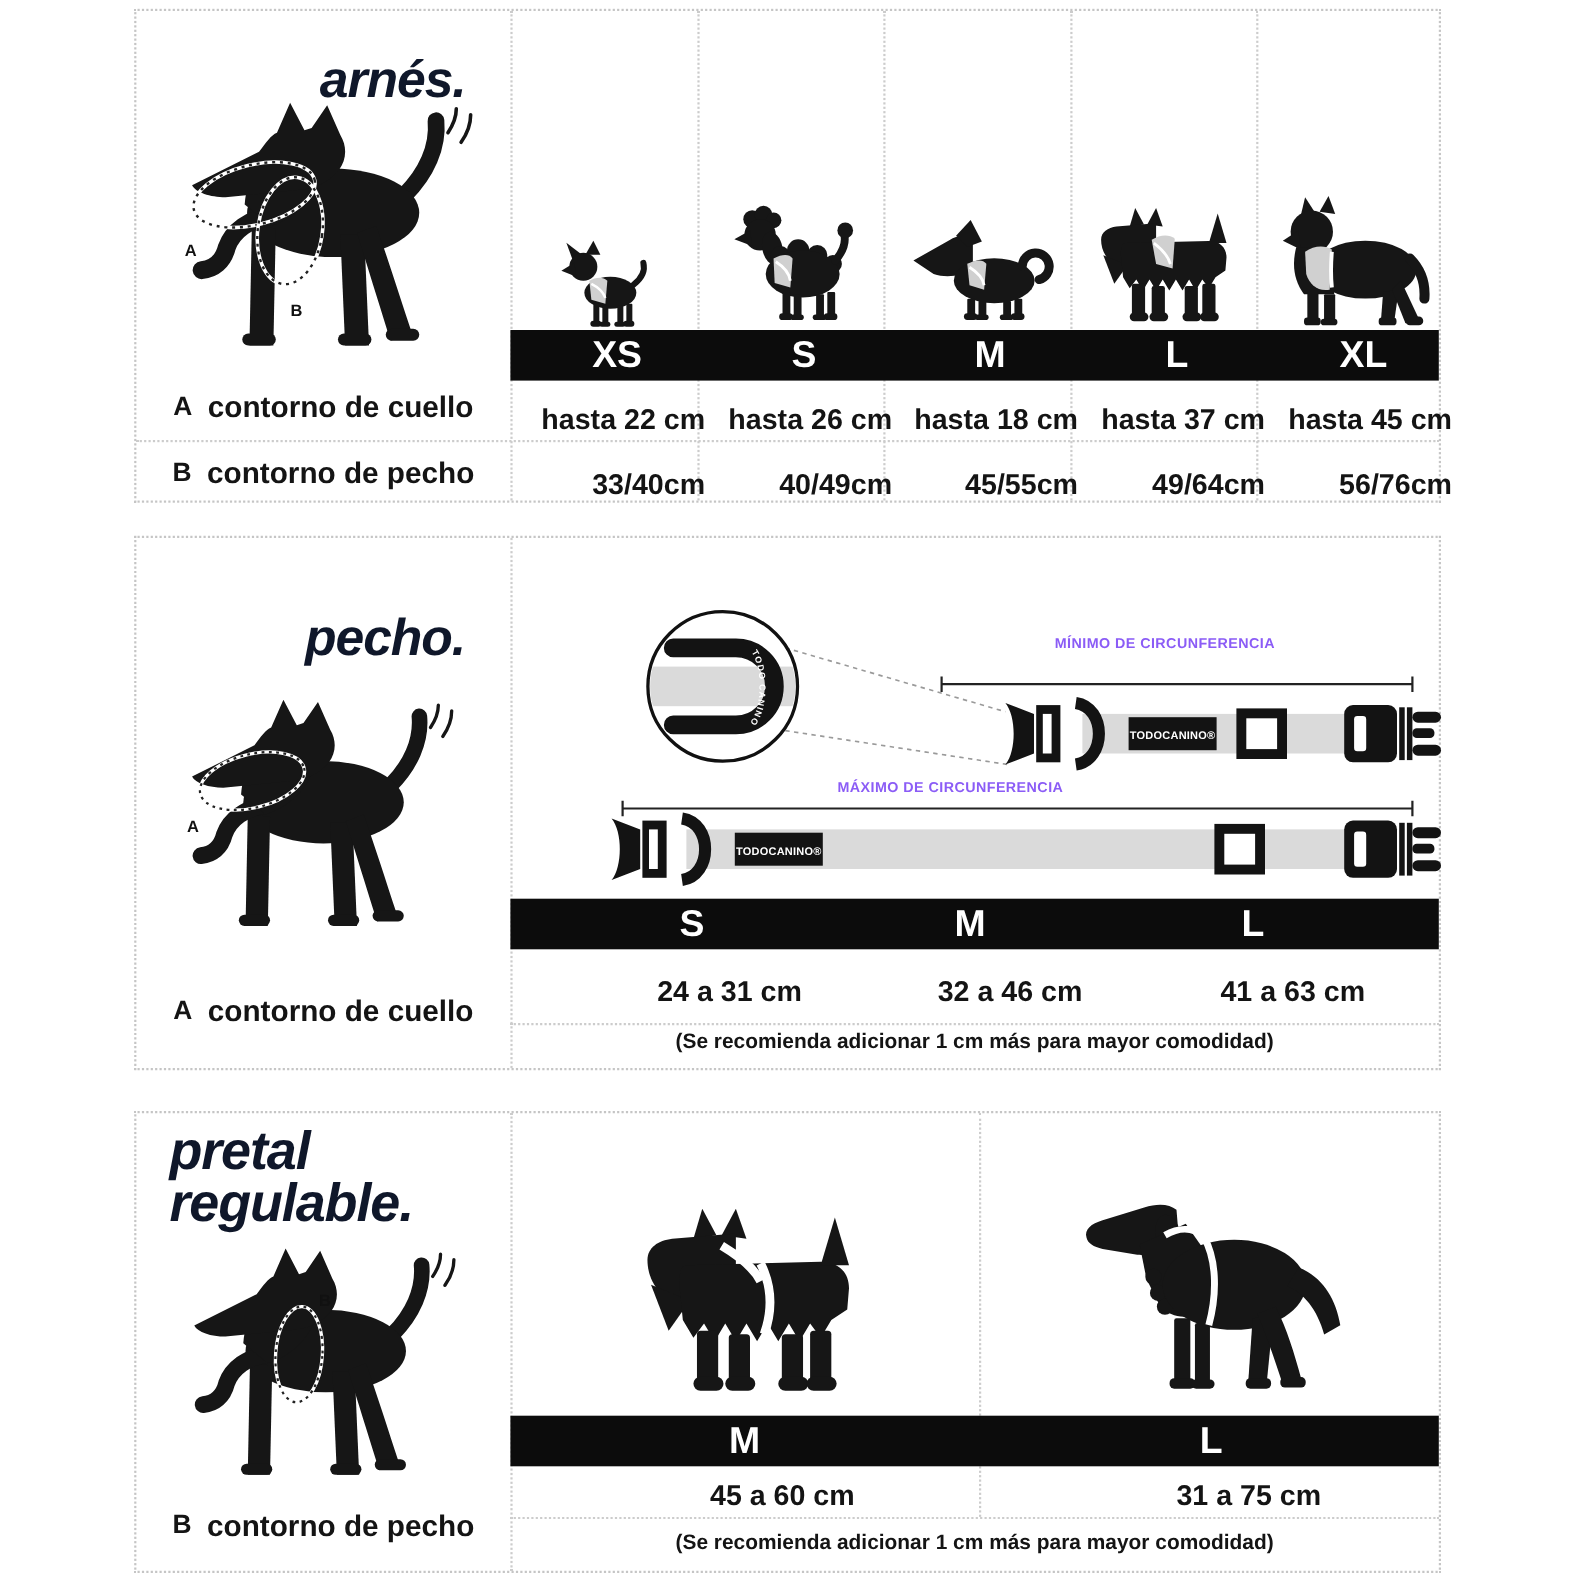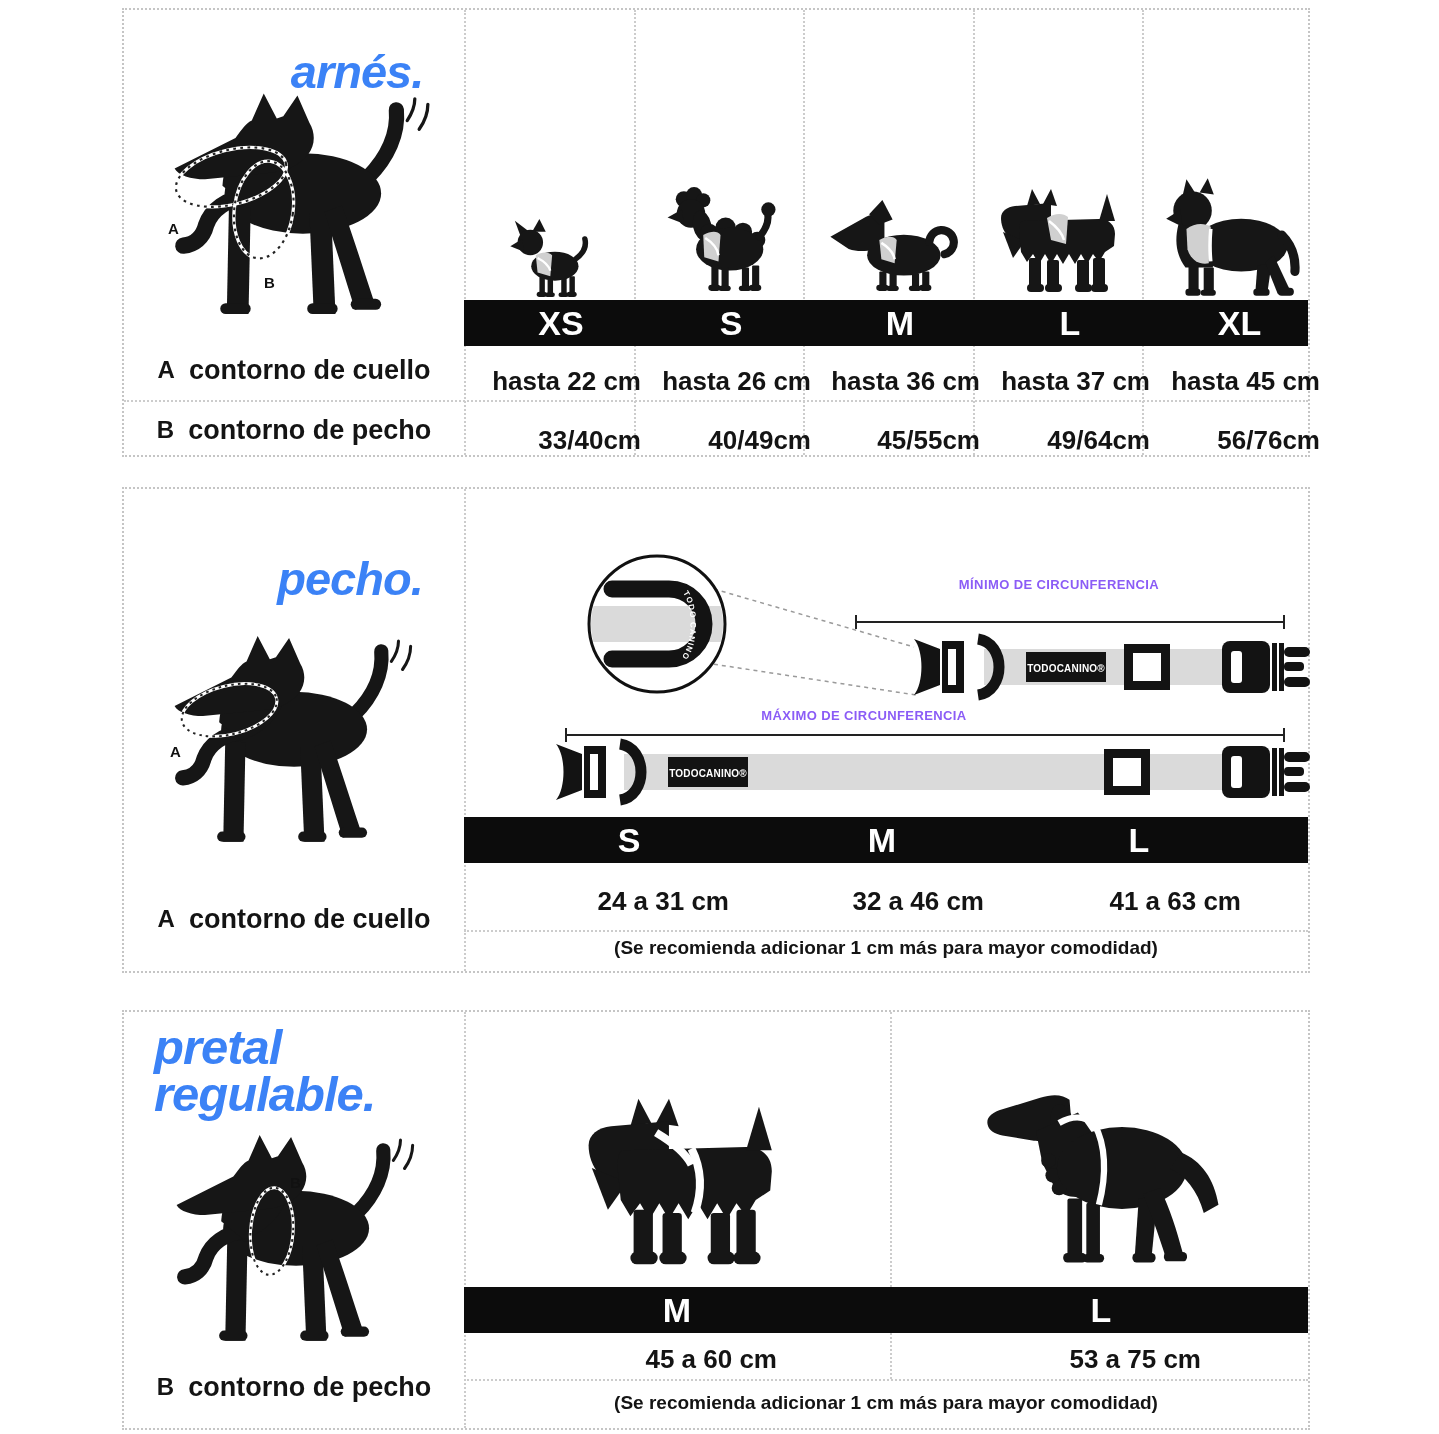--- a/index.html
+++ b/index.html
@@ -6,21 +6,21 @@
   .canvas{position:relative;width:1439px;height:1434px;background:#fff;overflow:hidden;
           font-family:"Liberation Sans",sans-serif;color:#141414;}
   .panel{position:absolute;left:122px;width:1188px;border:2px dotted #c5c5c5;box-sizing:border-box;background:#fff;}
   .p1{top:8px;height:449px;}
   .p2{top:487px;height:486px;}
   .p3{top:1010px;height:420px;}
   .vline{position:absolute;top:0;bottom:0;width:0;border-left:2px dotted #cccccc;}
   .hline{position:absolute;height:0;border-top:2px dotted #cccccc;}
   .bar{position:absolute;left:340px;right:0;height:46px;background:#0c0c0c;}
   .bar-label{position:absolute;height:46px;line-height:46px;color:#fff;font-size:34px;font-weight:800;text-align:center;}
-  .title{position:absolute;font-weight:800;font-style:italic;font-size:47px;letter-spacing:-1px;color:#3b82f6;}
+  .title{position:absolute;font-weight:800;font-style:italic;font-size:47px;letter-spacing:-1px;color:#0f172a;}
   .val{position:absolute;font-size:26px;font-weight:700;text-align:right;line-height:40px;height:40px;}
   .rowlab{position:absolute;left:0;width:340px;display:flex;align-items:center;justify-content:center;gap:14px;}
   .rowlab .mk{font-size:24px;font-weight:800;}
   .rowlab .tx{font-size:27px;font-weight:700;}
   .marker{position:absolute;font-size:15px;font-weight:800;color:#111;}
   .note{position:absolute;left:340px;right:0;text-align:center;font-size:19px;font-weight:700;}
   .guide-label{position:absolute;font-size:13px;font-weight:800;letter-spacing:.4px;text-align:center;color:#8b5cf6;}
   .art{position:absolute;}
   .p1col{position:absolute;top:0;height:100%;width:169px;}
   .p1col .bar-label{left:0;right:0;top:290px;padding-left:25px;}
@@ -192,21 +192,21 @@
             <rect x="100" y="74" width="7" height="18" rx="1"></rect>
           <rect x="55" y="87" width="12" height="6" rx="3"></rect>
             <rect x="65" y="88" width="12" height="5" rx="2.5"></rect>
           <rect x="87" y="88" width="12" height="5" rx="2.5"></rect>
             <rect x="97" y="87" width="12" height="6" rx="3"></rect>
         </g>
         <path d="M58,43 C66,39 72,39 75,43 L73,66 L60,62 Z" fill="#d0d0d0"></path>
         <path d="M60,46 C68,51 72,56 73,62" stroke="#fff" stroke-width="2.5" fill="none"></path>
       </svg>
       <div class="bar-label">M</div>
-      <div class="val val-a">hasta 36 cm</div>
+      <div class="val val-a">hasta 18 cm</div>
       <div class="val val-b">45/55cm</div>
     </div>
 
     <div class="p1col" style="left:849px">
       <svg class="art" style="left:17px;top:176px" width="132" height="112" viewBox="0 0 130 112">
         <use href="#scottie"></use>
         <path d="M56,32 C64,27 72,27 77,31 L75,58 L60,54 Z" fill="#d0d0d0"></path>
         <path d="M58,35 C66,41 71,47 73,54" stroke="#fff" stroke-width="2.5" fill="none"></path>
       </svg>
       <div class="bar-label">L</div>
@@ -376,19 +376,19 @@
       </g>
       <path d="M114,62 C124,80 126,108 118,138" stroke="#fff" stroke-width="6" fill="none"></path>
       <path d="M80,60 C94,52 106,54 114,62" stroke="#fff" stroke-width="6" fill="none"></path>
     </svg>
 
     <div class="bar" style="top:275px"></div>
     <div class="bar-label" style="left:483px;top:275px;width:140px">M</div>
     <div class="bar-label" style="left:907px;top:275px;width:140px">L</div>
 
     <div class="val" style="left:453px;top:327px;width:200px">45 a 60 cm</div>
-    <div class="val" style="left:877px;top:327px;width:200px">53 a 75 cm</div>
+    <div class="val" style="left:877px;top:327px;width:200px">31 a 75 cm</div>
 
     <div class="hline" style="top:367px;left:340px;right:0"></div>
     <div class="note" style="top:380px">(Se recomienda adicionar 1 cm más para mayor comodidad)</div>
   </section>
 
 </div>
 
 </body></html>

